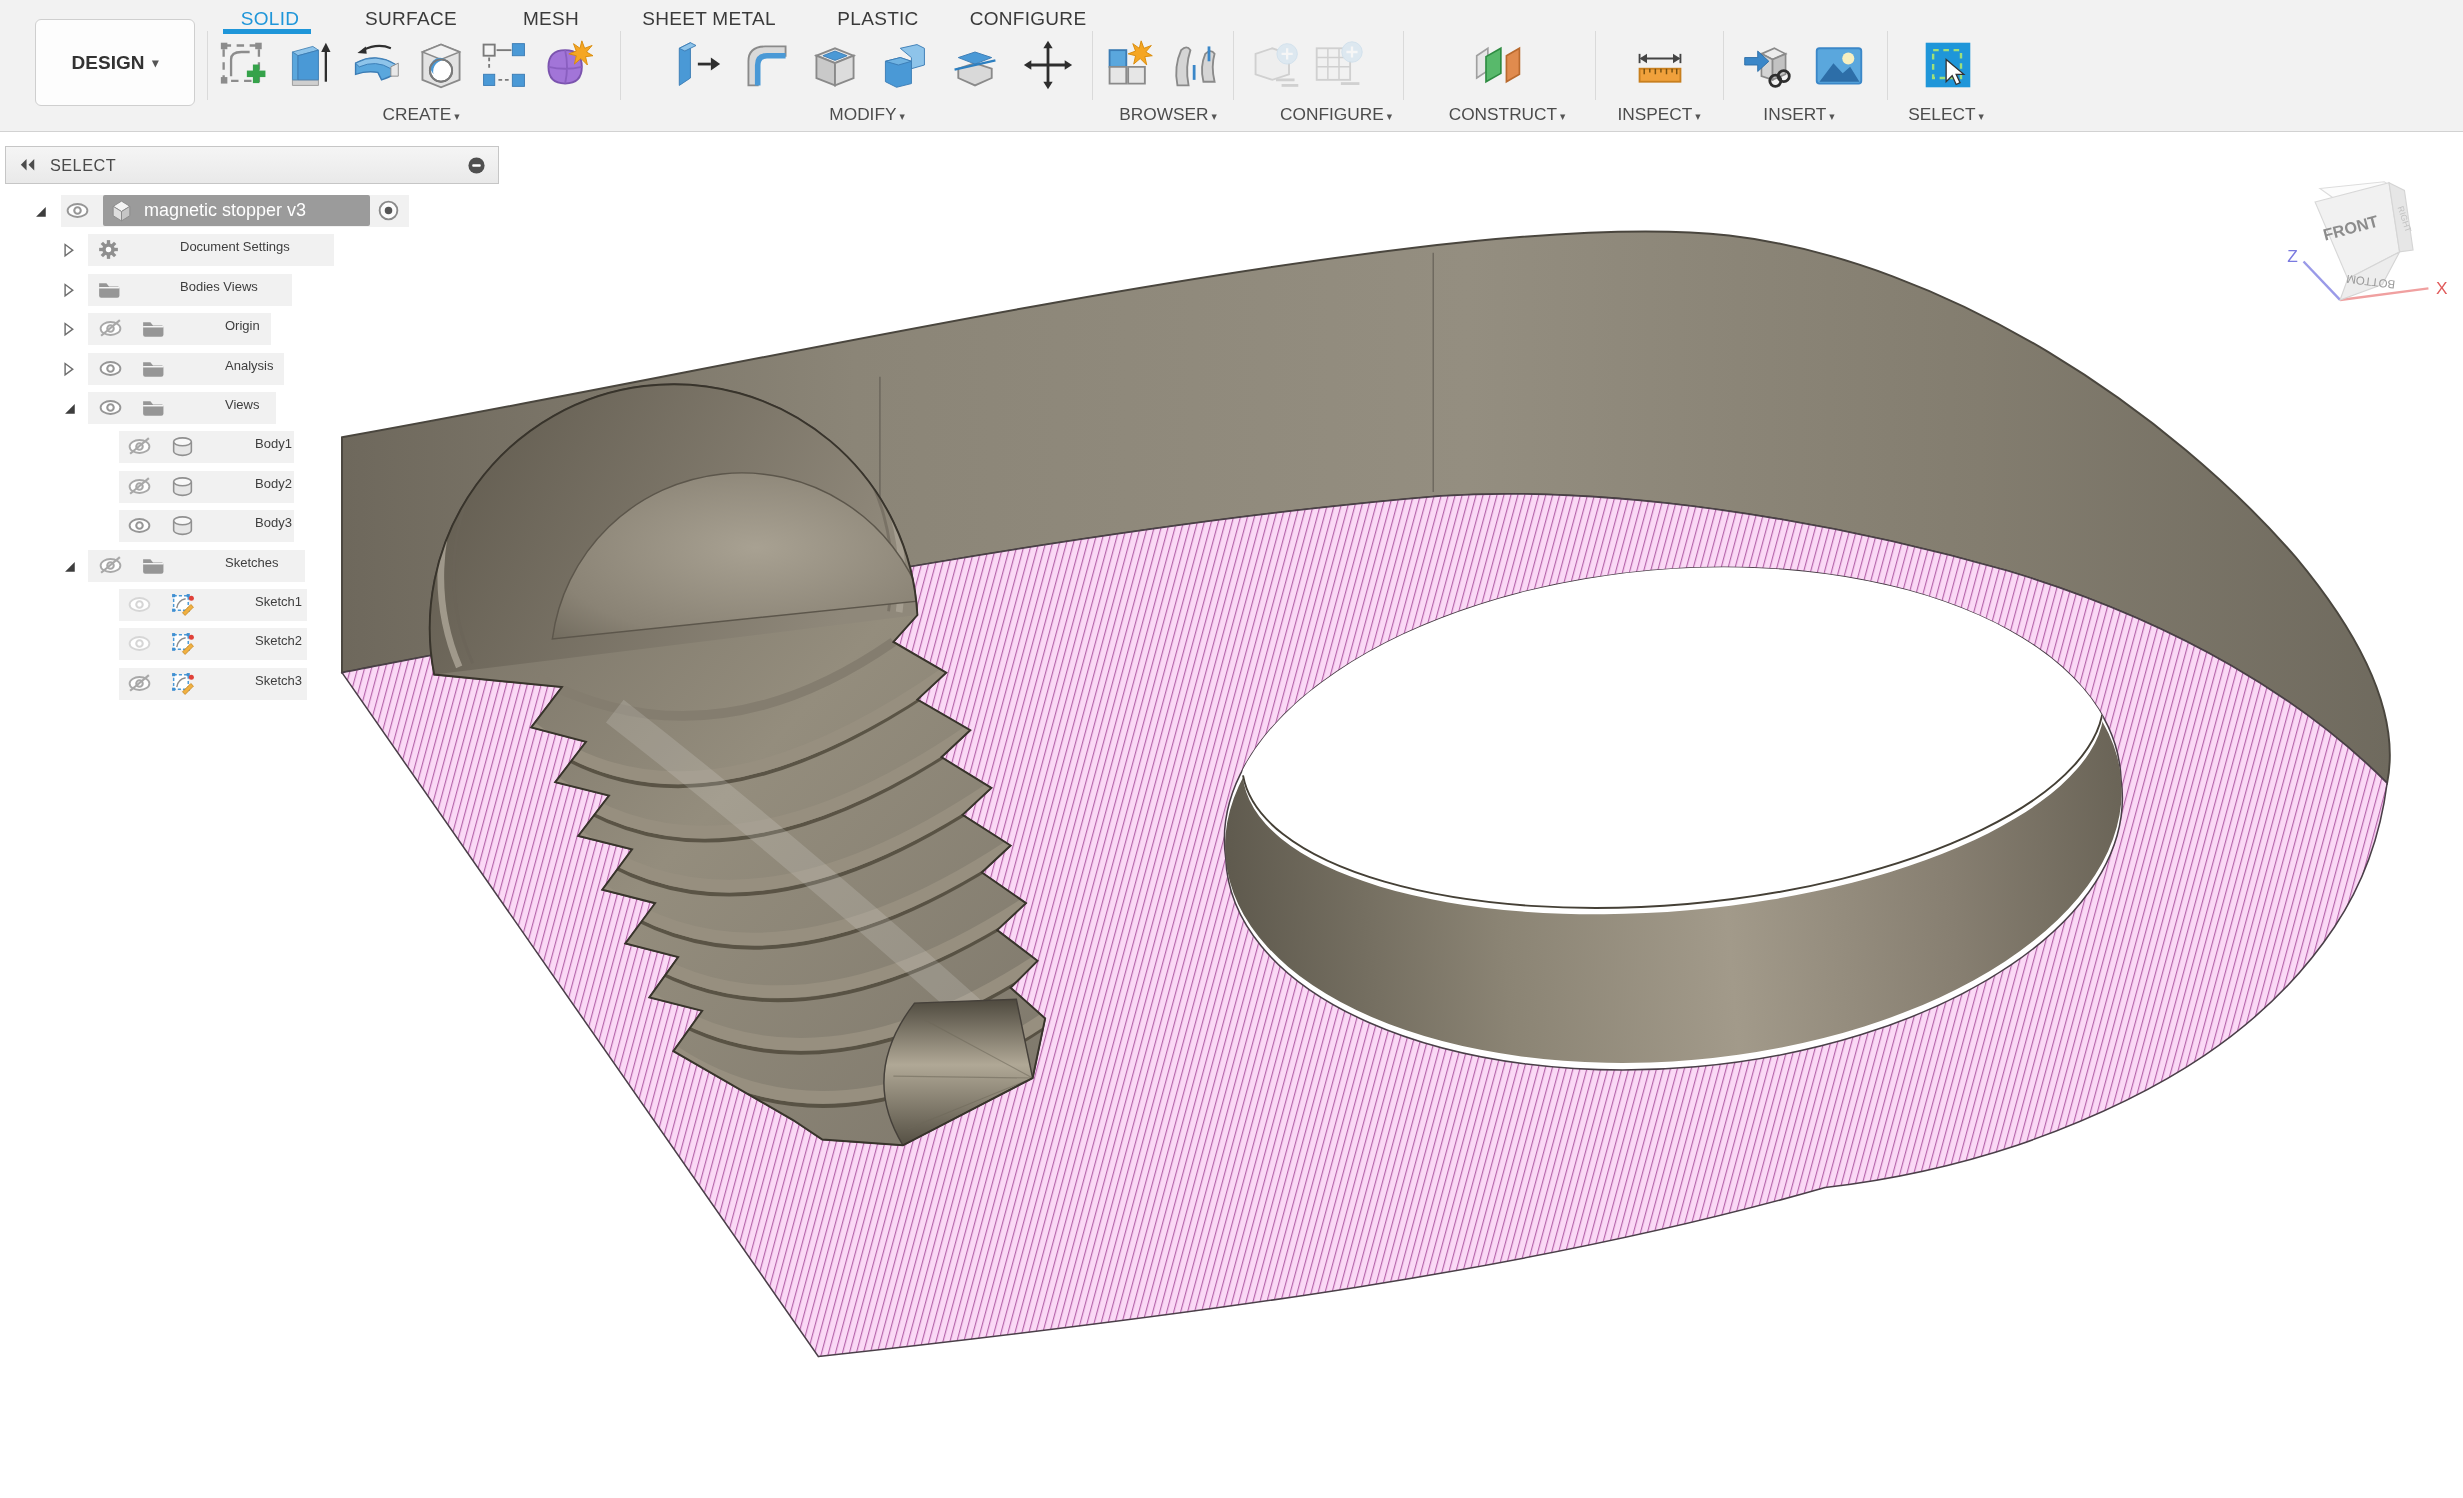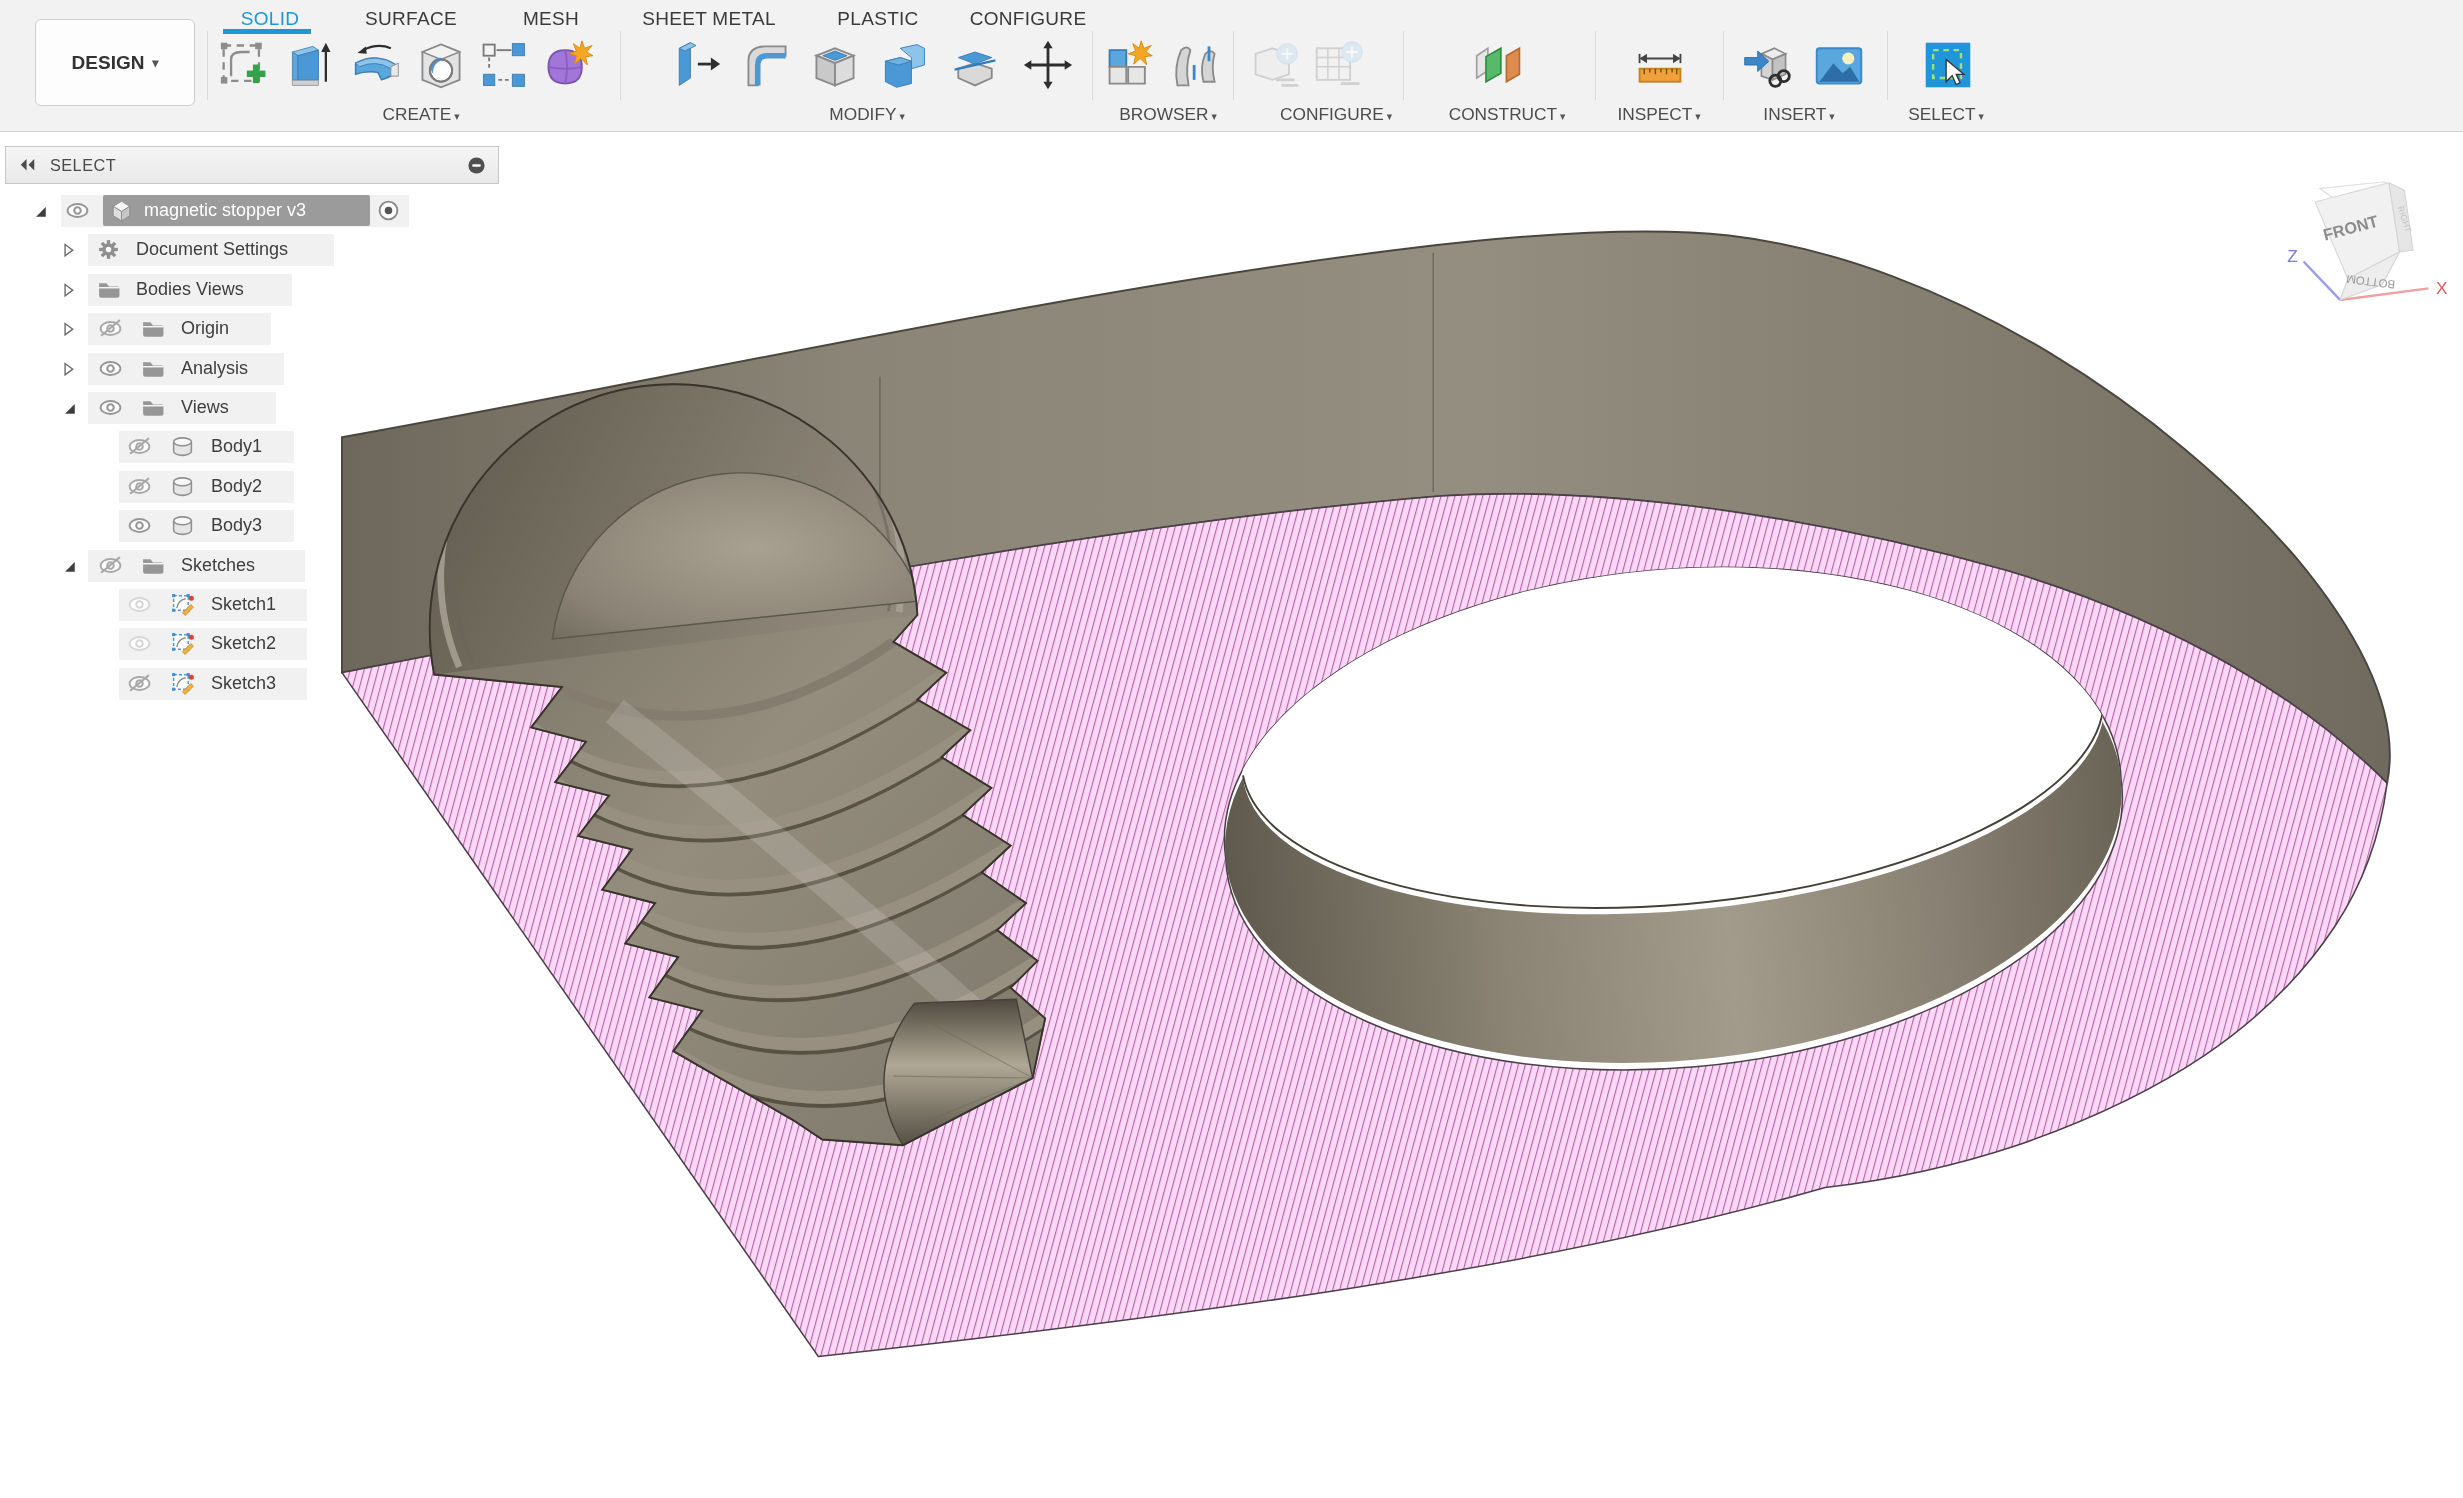--- a/index.html
+++ b/index.html
@@ -26,21 +26,21 @@
   .ticon svg{width:100%;height:100%;}
   .ticon.faded{opacity:.38;}
   
   .browser{position:absolute;left:0;top:0;z-index:30;}
   .bheader{position:absolute;left:4.8px;top:146px;width:492px;height:36px;
            background:linear-gradient(#f5f5f5,#e9e9e9);border:1px solid #c6c6c6;
            display:flex;align-items:center;}
   .bheader .btitle{font-size:16.3px;color:#4a4a4a;letter-spacing:0.5px;margin-left:9.6px;}
   .brow{position:absolute;left:0;height:35px;width:500px;}
   .strip{position:absolute;top:1.9px;height:32px;background:#f1f1f1;}
-  .brow .lbl{position:absolute;top:6.7px;font-size:18px;color:#3e3e3e;white-space:nowrap;}
+  .brow .lbl{position:absolute;top:6.7px;font-size:13px;color:#3e3e3e;white-space:nowrap;margin-left:44px;}
   .selbg{position:absolute;left:103px;top:1.9px;width:267px;height:31px;background:#9b9b9b;
          border-radius:1.9px;}
   .sellbl{position:absolute;left:144px;top:6.7px;font-size:18px;font-weight:400;color:#fff;
           white-space:nowrap;}
   .bi{position:absolute;width:25px;height:25px;top:4.8px;}
   .ci{position:absolute;width:16.3px;height:16.3px;top:9.6px;}
   .hidden-defs{position:absolute;width:0;height:0;overflow:hidden;}
 </style>
 </head>
 <body>

